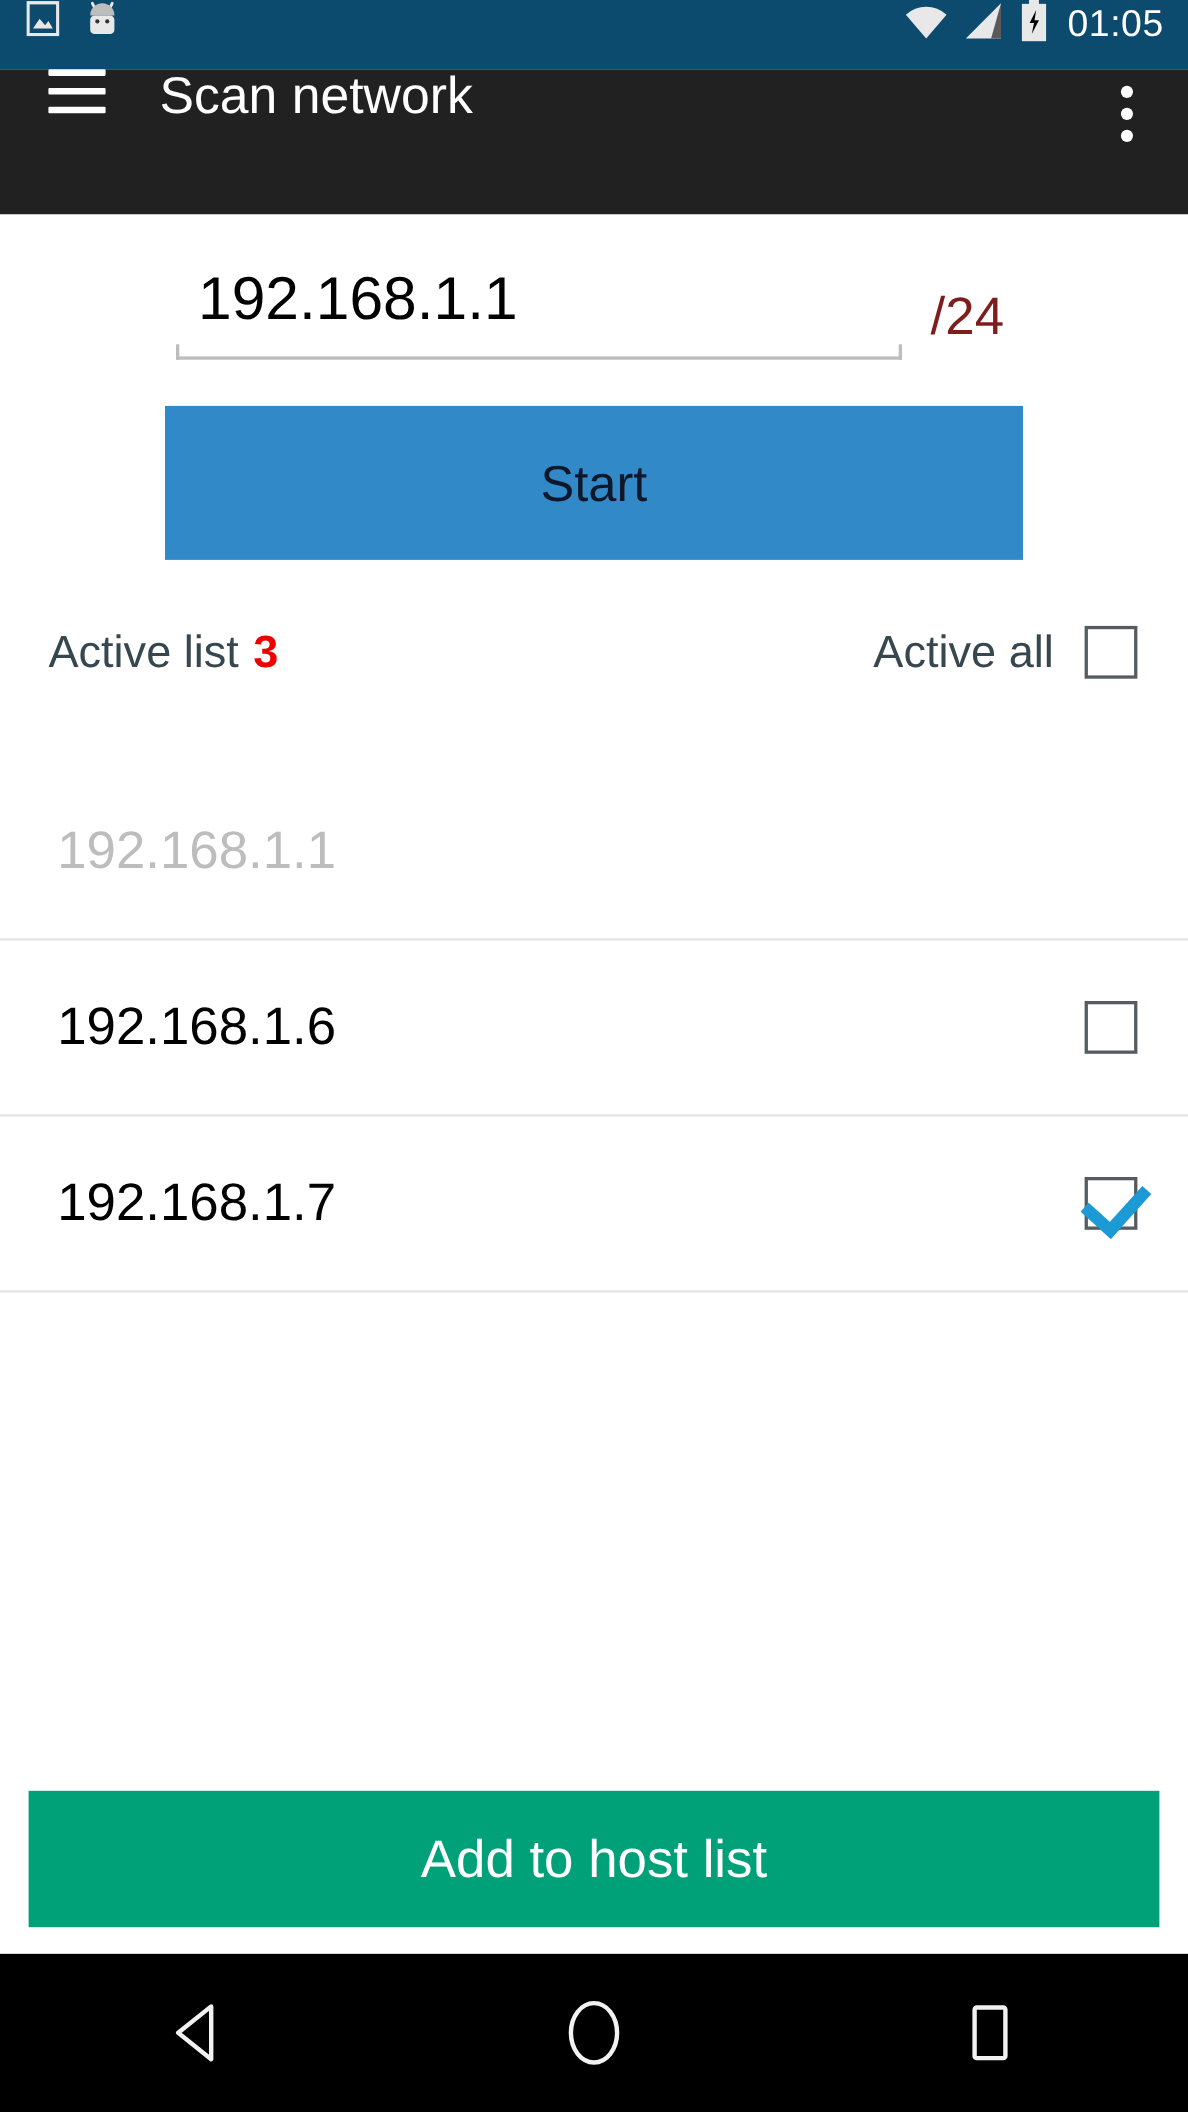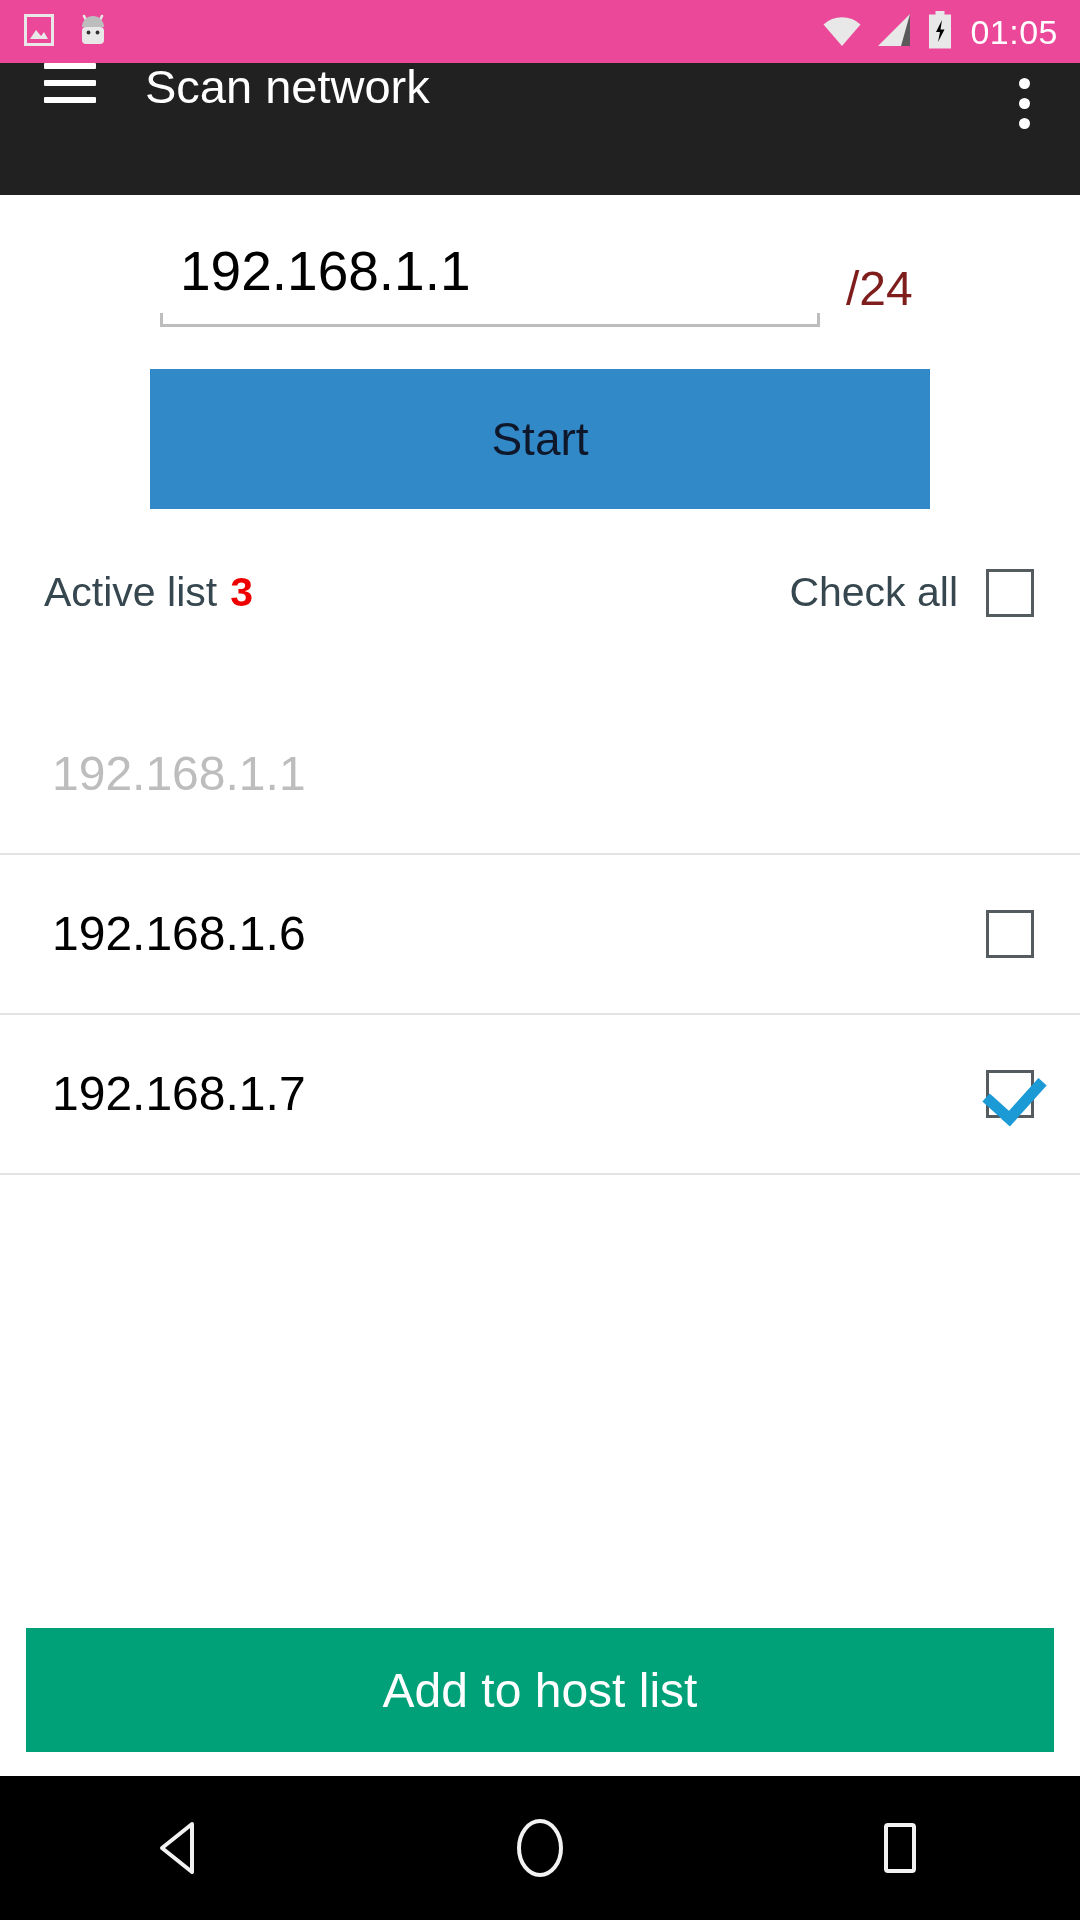--- a/index.html
+++ b/index.html
@@ -20,23 +20,23 @@
     width: 1080px;
     height: 1920px;
     background: #ffffff;
     display: flex;
     flex-direction: column;
   }
 
   
   .status-bar {
     height: 63px;
-    background: #ec4899;
-    display: flex;
-    align-items: center;
+    background: #0c4a6e;
+    display: flex;
+    align-items: flex-start;
     padding: 0 22px 0 24px;
     box-sizing: border-box;
     flex: none;
   }
   .status-left {
     display: flex;
     align-items: center;
     gap: 22px;
   }
   .status-right {
@@ -373,21 +373,21 @@
     </div>
 
     <button class="start-btn">Start</button>
 
     <div class="meta-row">
       <div class="active-hosts">
         <span>Active list</span>
         <span class="count">3</span>
       </div>
       <div class="check-all-group">
-        <span class="check-all-label">Check all</span>
+        <span class="check-all-label">Active all</span>
         <span class="checkbox"></span>
       </div>
     </div>
 
     <div class="host-list" id="host-list">
         <div class="host-row disabled">
           <span class="host-ip">192.168.1.1</span>
         </div>
         <div class="host-row">
           <span class="host-ip">192.168.1.6</span>

